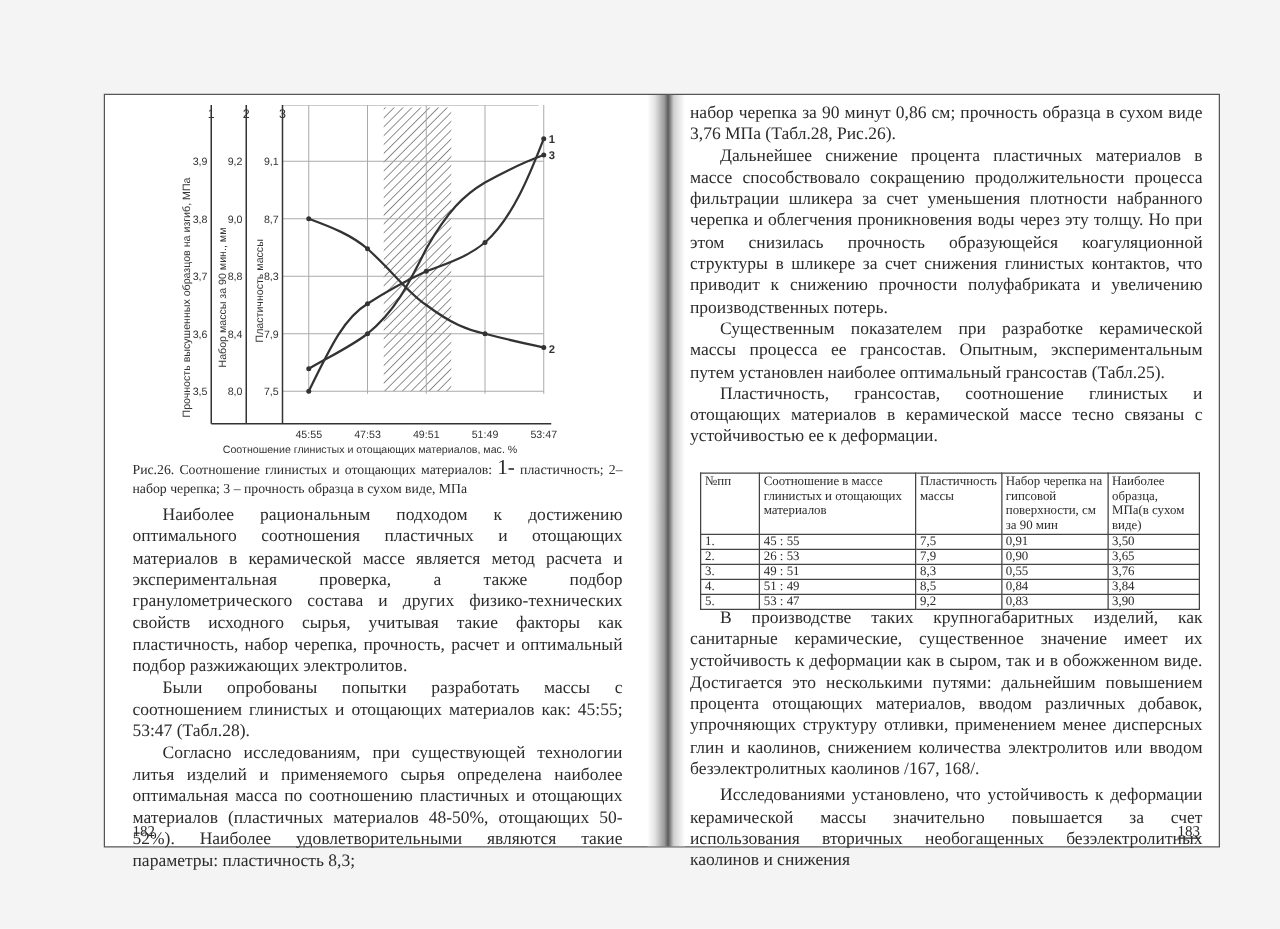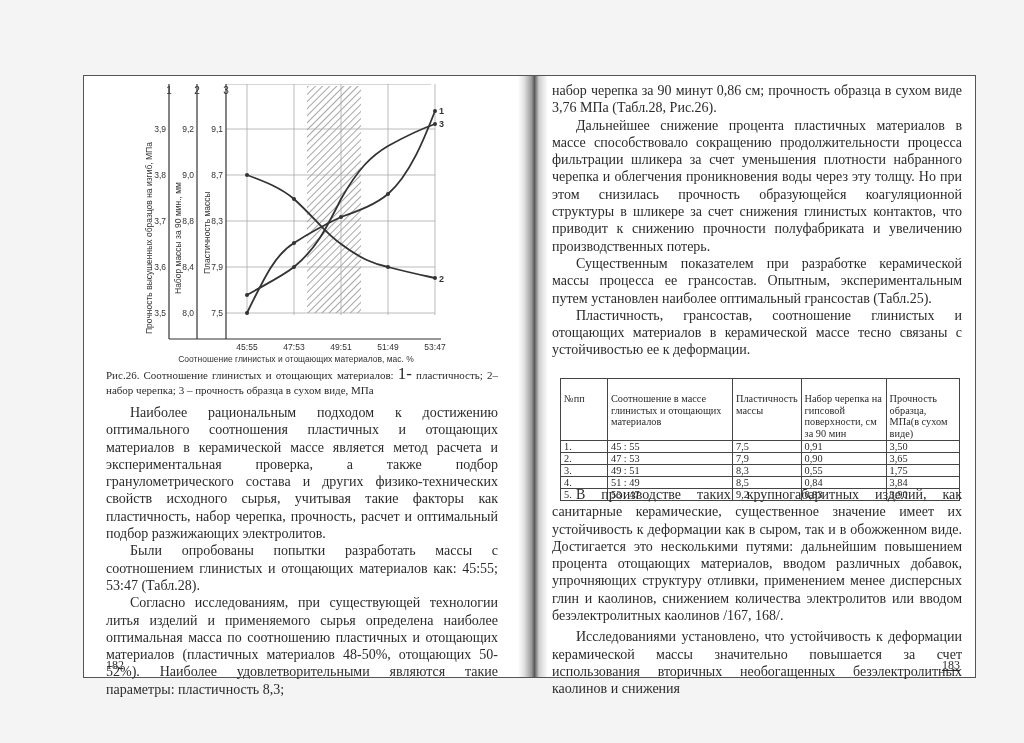--- a/index.html
+++ b/index.html
@@ -17,21 +17,21 @@
   .txt p{margin:0;}
   .ind{text-indent:24px;}
   .caption{position:absolute;left:22px;top:290px;width:392px;font-size:11px;line-height:15px;text-align:justify;}
   .caption .big{font-size:17px;}
   .lbody{position:absolute;left:22px;top:328px;width:392px;}
   .pagenum{position:absolute;font-size:12px;}
   .rtop{position:absolute;left:0;top:6px;width:410px;}
   .tcap{position:absolute;left:0;top:255px;width:410px;font-size:11px;line-height:13.5px;}
   table{position:absolute;left:8px;top:302px;width:400px;border-collapse:collapse;font-size:10.3px;line-height:11.5px;}
   td,th{border:1px solid #444;padding:0 3px;vertical-align:top;text-align:left;font-weight:normal;}
-  th{padding-top:14px;padding-bottom:1px;}
+  th{padding-top:1px;padding-bottom:1px;}
   td{height:10px;line-height:11px;}
   .rbody{position:absolute;left:0;top:410px;width:410px;}
 </style>
 </head>
 <body>
 
 <div class="book">
   <div class="spine"></div>
 
   <div class="page left">
@@ -160,44 +160,44 @@
     <div class="tcap">
     </div>
 
     <table>
       <thead>
         <tr>
           <th style="width:40px">№пп</th>
           <th style="width:118px">Соотношение в массе глинистых и отощающих материалов</th>
           <th style="width:58px">Пластичность массы</th>
           <th style="width:78px">Набор черепка на гипсовой поверхности, см за 90 мин</th>
-          <th>Прочность образца, МПа(в сухом виде)</th>
+          <th>Наиболее образца, МПа(в сухом виде)</th>
         </tr>
       </thead>
       <tbody>
         <tr>
           <td>1.</td>
             <td>45 : 55</td>
             <td>7,5</td>
             <td>0,91</td>
             <td>3,50</td>
         </tr>
         <tr>
           <td>2.</td>
-            <td>47 : 53</td>
+            <td>26 : 53</td>
             <td>7,9</td>
             <td>0,90</td>
             <td>3,65</td>
         </tr>
         <tr>
           <td>3.</td>
             <td>49 : 51</td>
             <td>8,3</td>
             <td>0,55</td>
-            <td>1,75</td>
+            <td>3,76</td>
         </tr>
         <tr>
           <td>4.</td>
             <td>51 : 49</td>
             <td>8,5</td>
             <td>0,84</td>
             <td>3,84</td>
         </tr>
         <tr>
           <td>5.</td>

